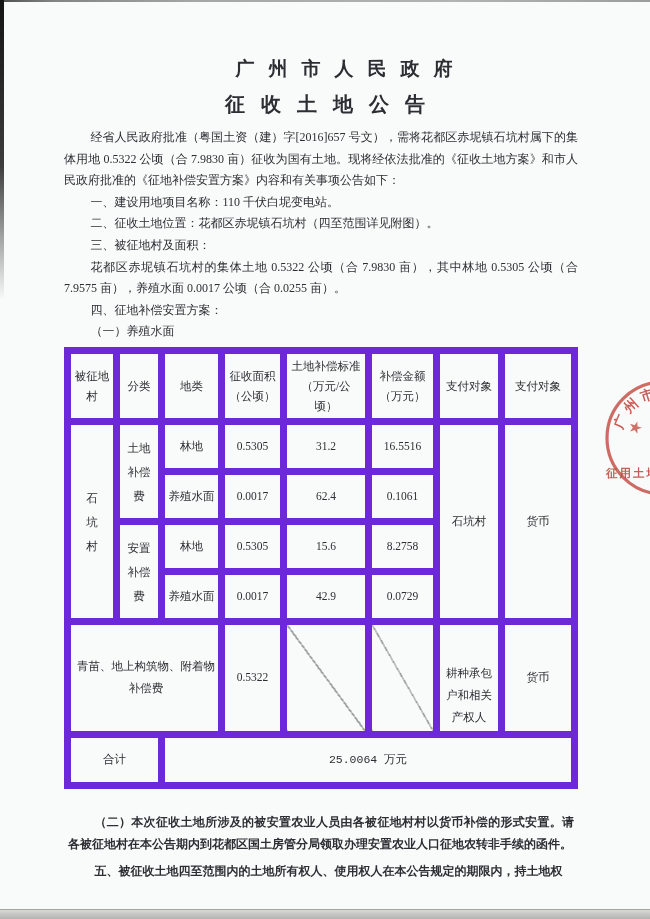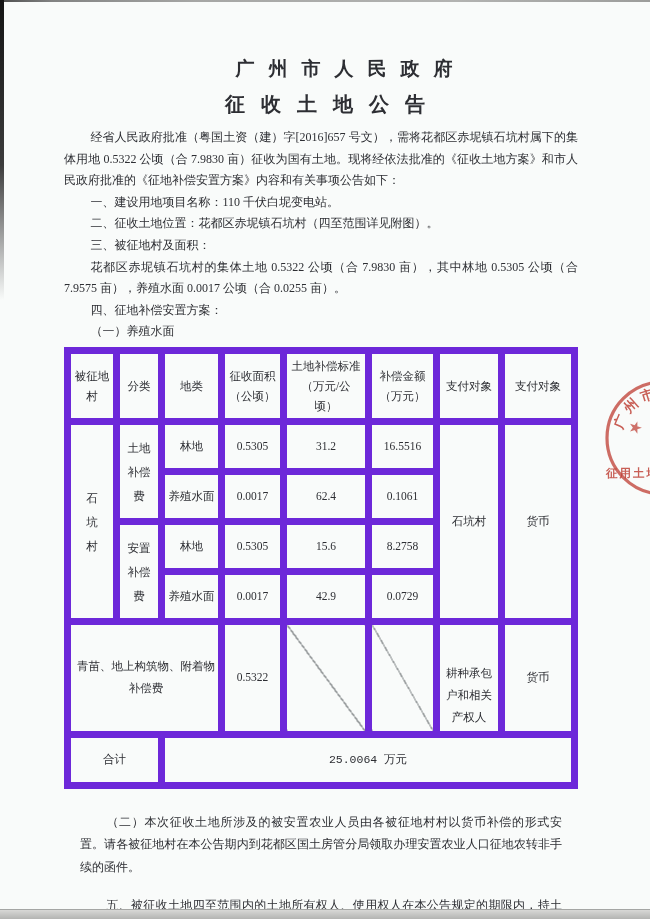--- a/index.html
+++ b/index.html
@@ -42,21 +42,21 @@
   .vtext{display:inline-block;width:1em;line-height:2.1;}
   .cat{display:inline-block;width:2em;line-height:2.1;text-align:center;}
   .payee-wrap{display:inline-block;width:4.4em;line-height:1.9;margin-top:36px;}
   .crops-label{display:inline-block;width:12.5em;line-height:1.9;}
   .diag{
     background-image:linear-gradient(to right top,
       transparent 49.5%,#7f8486 49.5%,#7f8486 50.5%,transparent 50.5%);
   }
   
   .footer-text{margin:22px 8px 0 64px;width:514px;font-size:12px;line-height:22.5px;text-align:justify;}
-  .footer-text p{margin:16px;text-indent:2.2em;}
+  .footer-text p{margin:4px;text-indent:2.2em;font-weight:bold;}
   
   .stamp{position:absolute;left:600px;top:366px;}
   .stamp text{font-family:"Liberation Serif","DejaVu Serif",serif;font-weight:bold;}
 </style>
 </head>
 <body>
 
 <div class="page">
 
   <div class="edge-top"></div>

